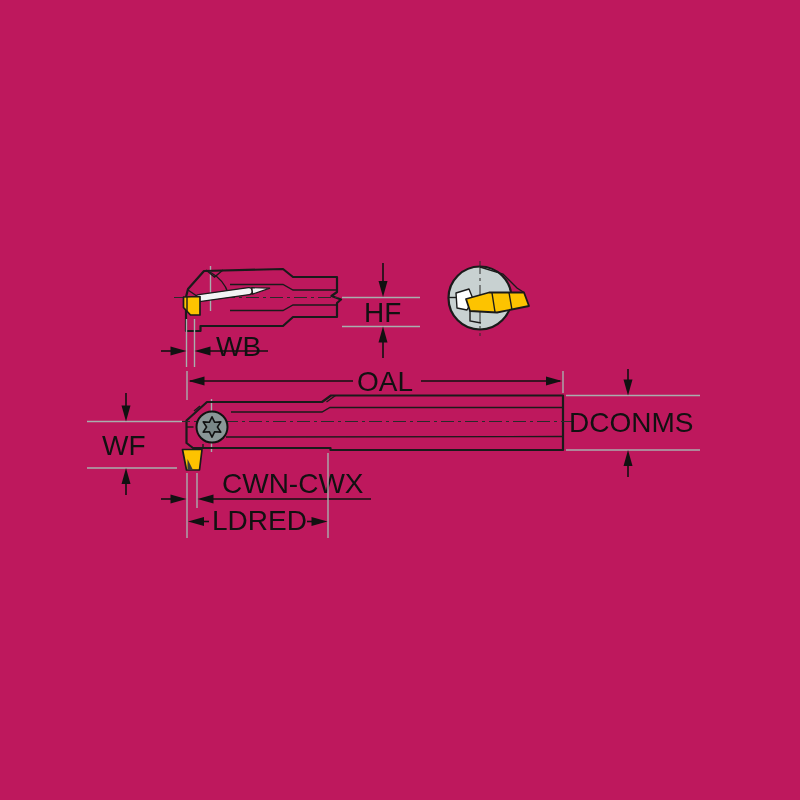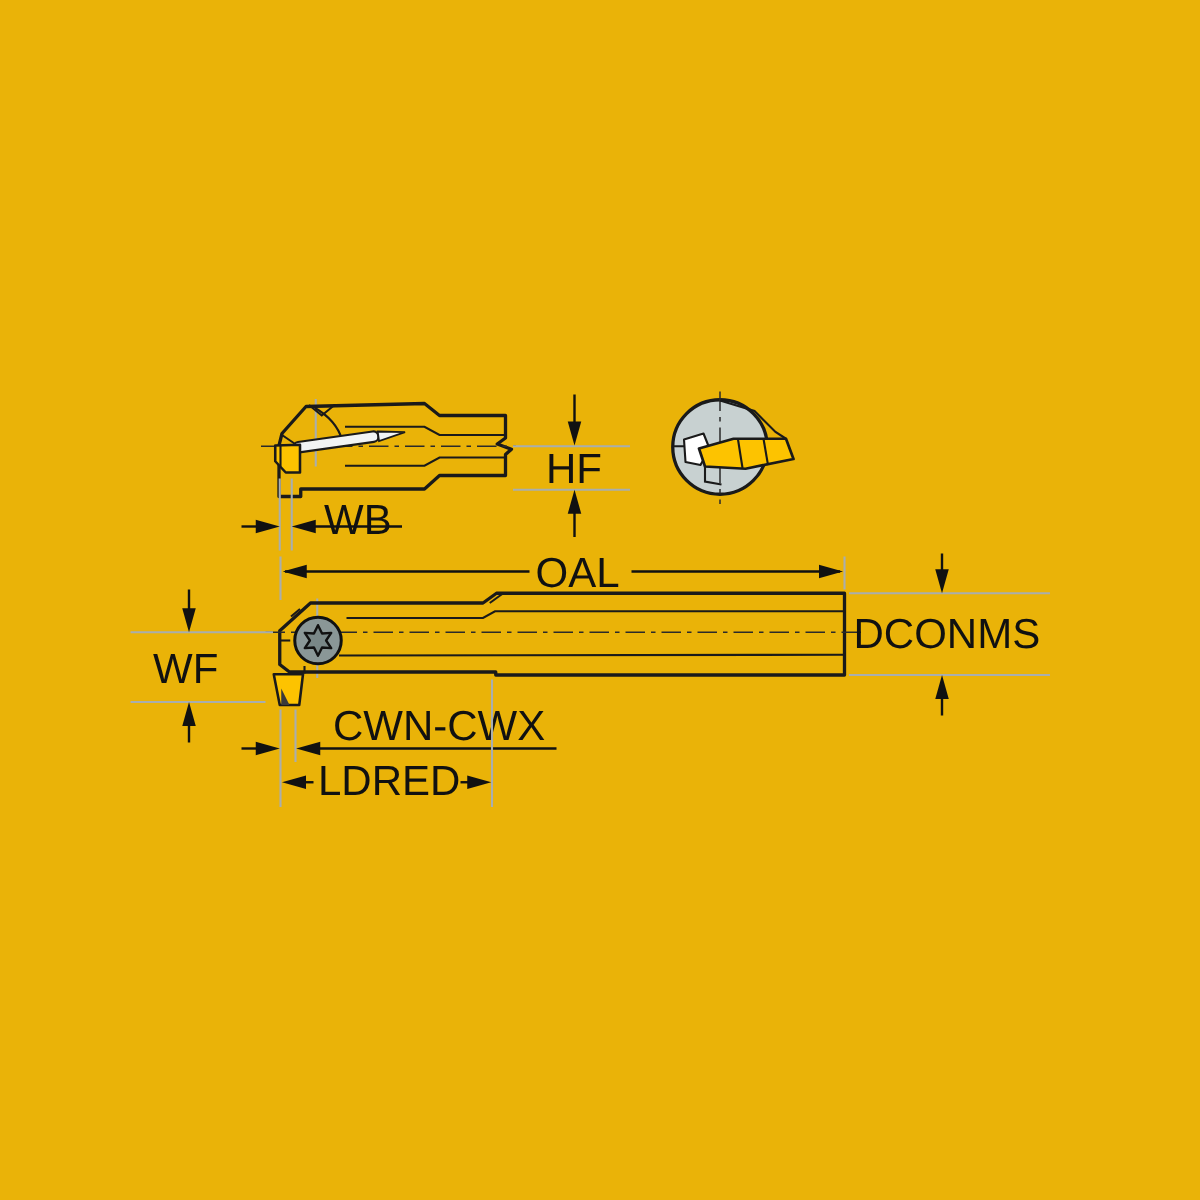--- a/index.html
+++ b/index.html
@@ -1,16 +1,16 @@
 <!DOCTYPE html>
 <html><head>
 <meta charset="utf-8">
 <style>
   html,body{margin:0;padding:0;background:#ffffff;}
-  .canvas{position:relative;width:800px;height:800px;background:#eab308;overflow:hidden;}
+  .canvas{position:relative;width:800px;height:800px;background:#be185d;overflow:hidden;}
   svg{display:block;}
   text.dim-label{
     font-family:"Liberation Sans", sans-serif;
     font-size:28px;
     fill:#111111;
   }
   .outline{stroke:#1a1a1a;stroke-width:2.2;stroke-linejoin:round;fill:none;}
   .thin{stroke:#1a1a1a;stroke-width:1.4;fill:none;}
   .ext{stroke-width:1.4;fill:none;}
   .dimline{stroke:#111111;stroke-width:1.6;fill:none;}

